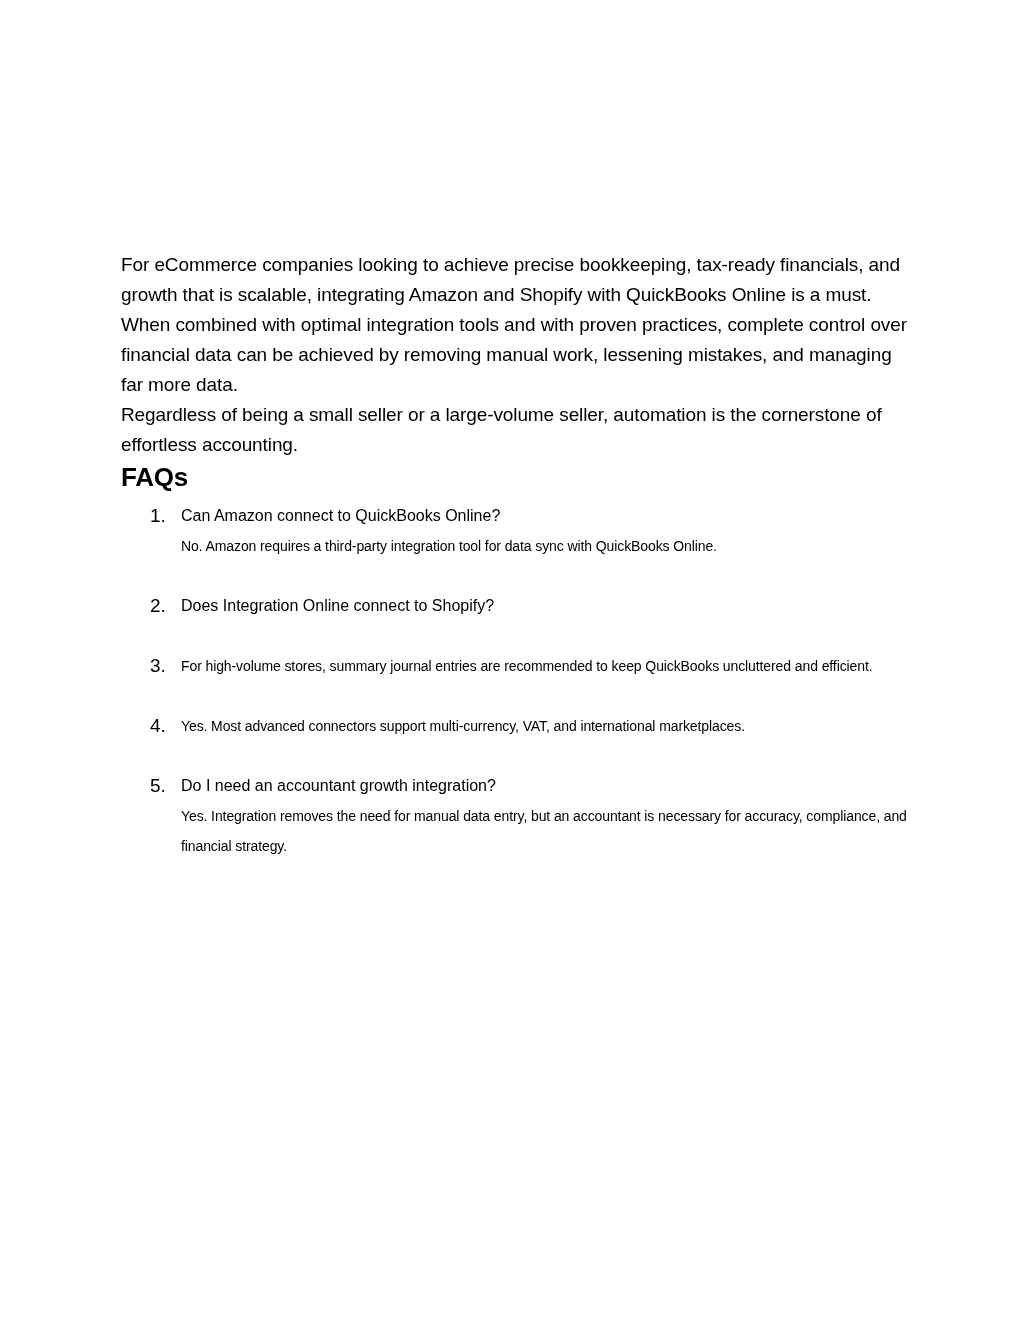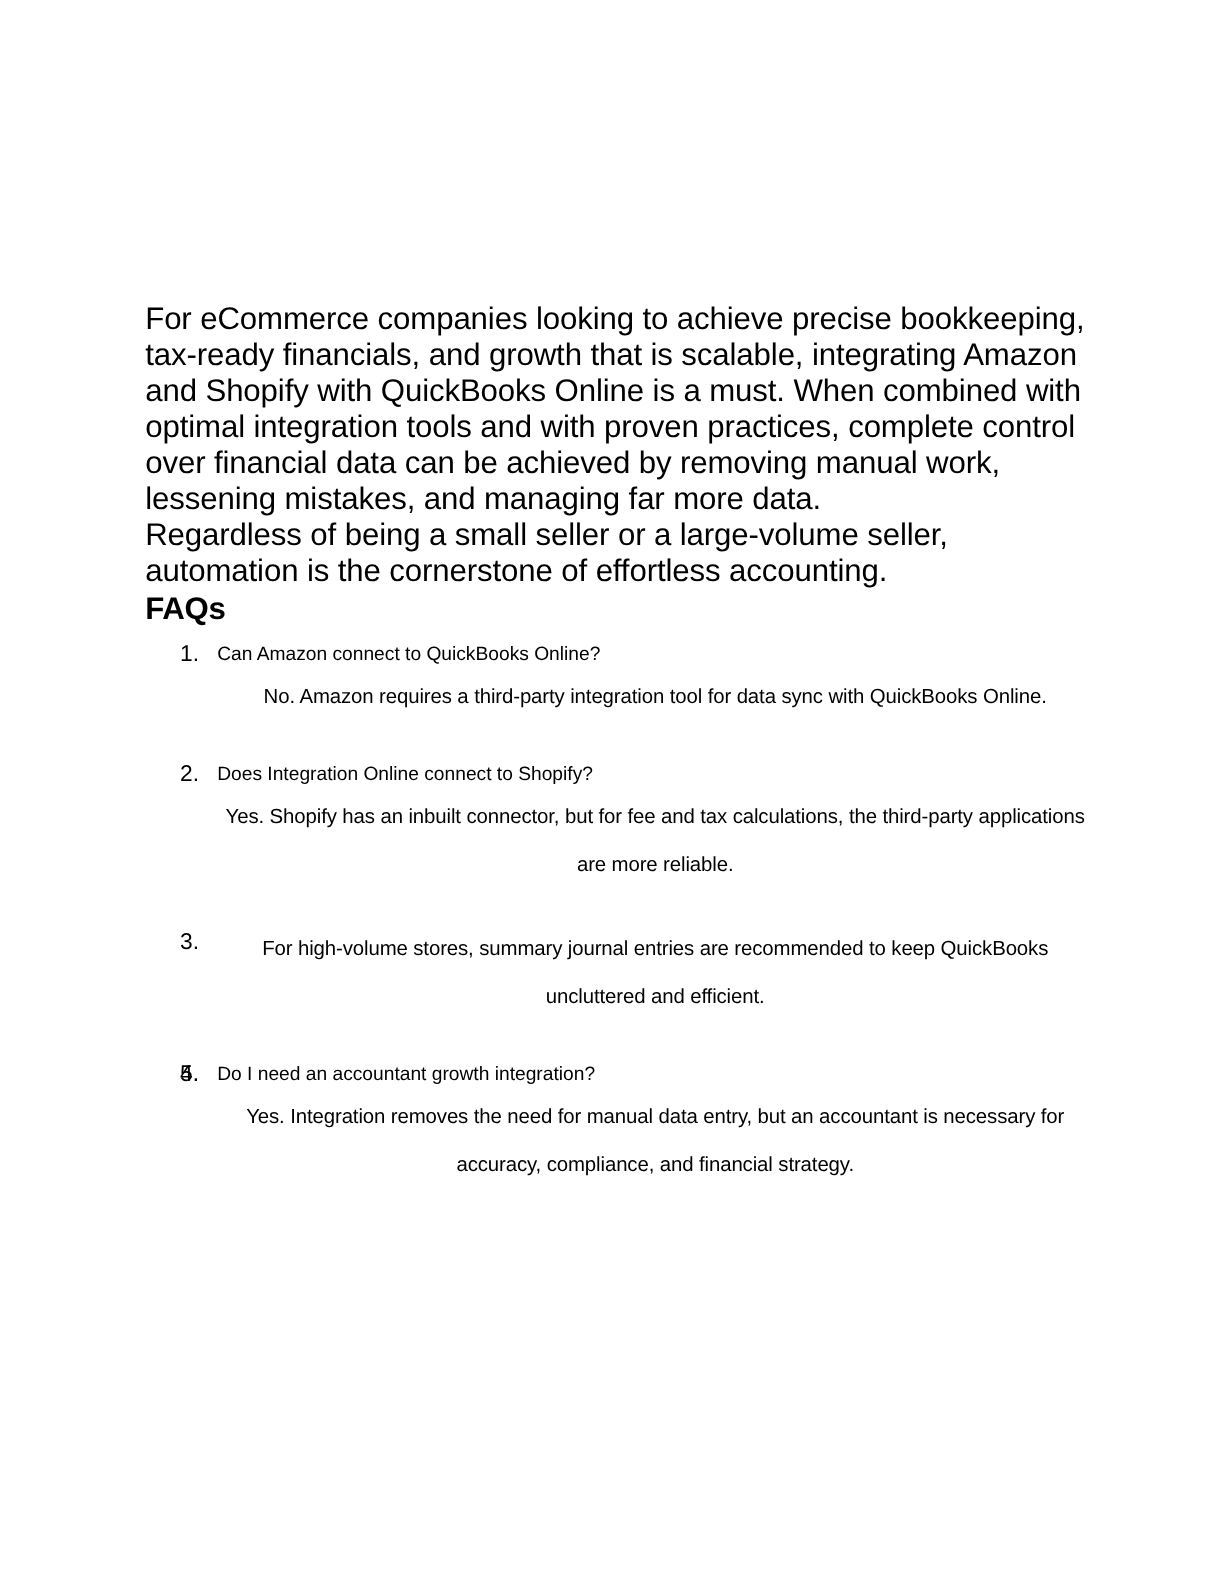--- a/index.html
+++ b/index.html
@@ -24,21 +24,21 @@
     h2.section-heading {
       font-family: "Liberation Sans", sans-serif;
       font-weight: bold;
       font-size: 26px;
       line-height: 34px;
       margin: 0;
       letter-spacing: -0.2px;
     }
     p.body-text {
       font-family: "Liberation Sans", sans-serif;
-      font-size: 26px;
+      font-size: 19px;
       line-height: 30px;
       margin: 0;
       letter-spacing: -0.1px;
     }
     .conclusion-heading { margin-top: 0; }
     .conclusion-p1 { margin-top: 7px; }
     .conclusion-p2 { margin-top: 30px; }
     .faq-heading { margin-top: 27px; }
     ol.faq-list {
       list-style: none;
@@ -57,25 +57,24 @@
       font-size: 19px;
       line-height: 30px;
     }
     .faq-question {
       font-weight: normal;
       font-size: 16px;
       line-height: 30px;
       display: block;
     }
     .faq-answer {
-      font-size: 17px;
-      line-height: 40px;
+      font-size: 14px;
+      line-height: 30px;
       display: block;
       letter-spacing: -0.1px;
-      text-align: center;
     }
   </style>
 </head>
 <body>
 
 <div class="page">
 
   <section>
     <p class="body-text conclusion-p1">For eCommerce companies looking to achieve precise bookkeeping, tax-ready financials, and growth that is scalable, integrating Amazon and Shopify with QuickBooks Online is a must. When combined with optimal integration tools and with proven practices, complete control over financial data can be achieved by removing manual work, lessening mistakes, and managing far more data.</p>
     <p class="body-text conclusion-p2">Regardless of being a small seller or a large-volume seller, automation is the cornerstone of effortless accounting.</p>
@@ -86,28 +85,28 @@
 
     <ol class="faq-list">
       <li class="faq-item">
         <span class="faq-number">1.</span>
         <span class="faq-question">Can Amazon connect to QuickBooks Online?</span>
         <span class="faq-answer">No. Amazon requires a third-party integration tool for data sync with QuickBooks Online.</span>
       </li>
       <li class="faq-item">
         <span class="faq-number">2.</span>
         <span class="faq-question">Does Integration Online connect to Shopify?</span>
-        <span class="faq-answer">Yes. Shopify has an inbuilt connector, but for fee and tax calculations, the third-party applications are more reliable.</span>
       </li>
       <li class="faq-item">
         <span class="faq-number">3.</span>
         <span class="faq-answer">For high-volume stores, summary journal entries are recommended to keep QuickBooks uncluttered and efficient.</span>
       </li>
       <li class="faq-item">
         <span class="faq-number">4.</span>
+        <span class="faq-answer">Yes. Most advanced connectors support multi-currency, VAT, and international marketplaces.</span>
       </li>
       <li class="faq-item">
         <span class="faq-number">5.</span>
         <span class="faq-question">Do I need an accountant growth integration?</span>
         <span class="faq-answer">Yes. Integration removes the need for manual data entry, but an accountant is necessary for accuracy, compliance, and financial strategy.</span>
       </li>
     </ol>
   </section>
 
 </div>

